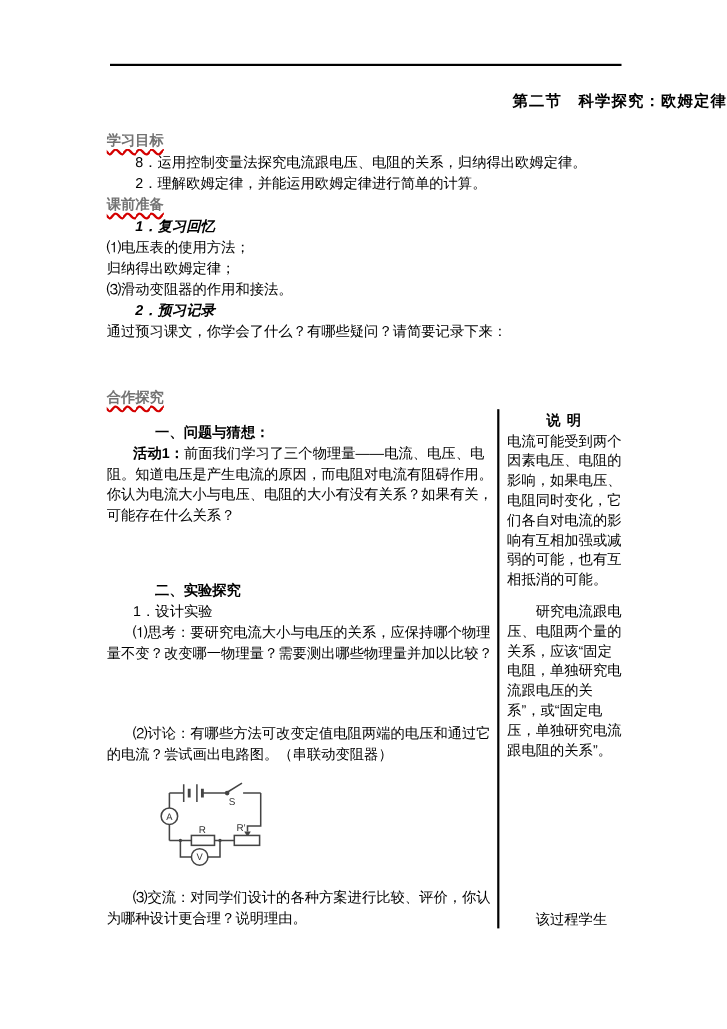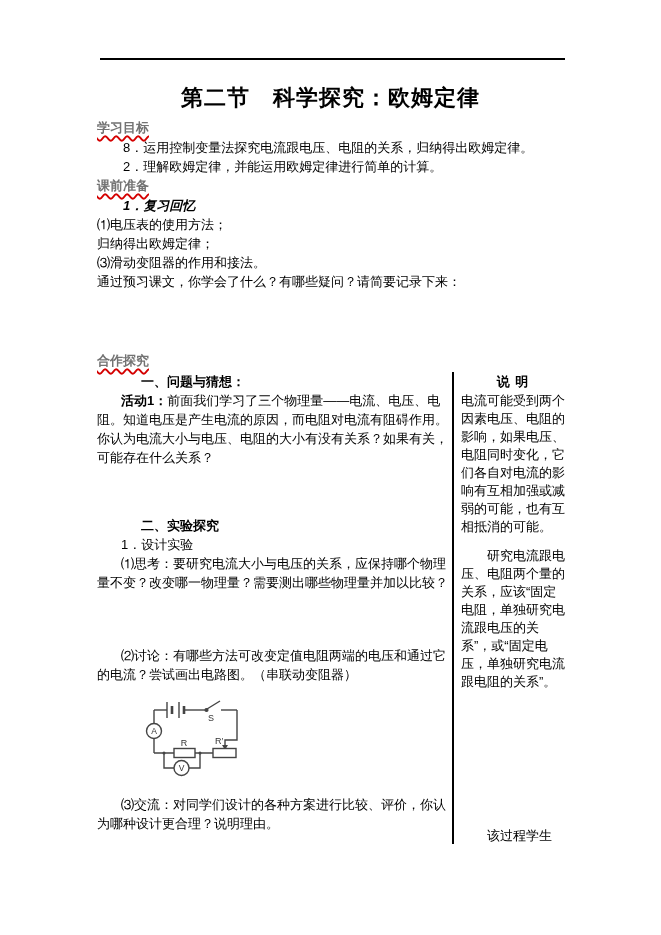--- a/index.html
+++ b/index.html
@@ -4,33 +4,33 @@
 <style>
   * { margin:0; padding:0; box-sizing:border-box; }
   html,body { background:#fff; }
   .page {
     position:relative; width:661px; height:935px; background:#ffffff;
     font-family:"Liberation Sans","DejaVu Sans",sans-serif;
     color:#000; overflow:hidden;
   }
   .rule-top { position:absolute; left:100px; top:58px; width:465px; height:2px; background:#000; }
   .doc-title {
-    position:absolute; left:0; top:83px; width:661px; text-align:center;
-    font-size:22px; font-weight:bold; letter-spacing:1px;
+    position:absolute; left:0; top:83px; width:661px; text-align:right;
+    font-size:14px; font-weight:bold; letter-spacing:1px;
   }
   .sec1 { position:absolute; left:97px; top:118px; width:470px; font-size:13px; line-height:19px; }
   .red-head {
     display:inline-block; font-size:13px; font-weight:bold; color:#737373;
     line-height:17px; text-decoration:underline wavy #d40000 1.5px;
     text-underline-offset:3px; margin-bottom:2px;
   }
   .indent1 { padding-left:26px; }
   .bold-sub { font-weight:bold; padding-left:26px;font-style:italic; }
   .coop-head { position:absolute; left:97px; top:352px; }
-  .twocol { position:absolute; left:97px; top:372px; width:468px; display:flex; align-items:flex-start; }
+  .twocol { position:absolute; left:97px; top:372px; width:468px; display:flex; align-items:flex-end; }
   .main-col { width:355px; padding-right:4px; font-size:13px; line-height:19px; }
   .side-col {
     position:relative; width:113px; min-height:472px;
     border-left:2px solid #000; padding-left:7px;
     font-size:13px; line-height:18px;
   }
   .part-title { font-weight:bold; text-indent:44px; }
   .ti2 { text-indent:24px; }
   .mt-part2 { margin-top:49px; }
   .mt-discuss { margin-top:54px; }
@@ -51,20 +51,21 @@
 
   <div class="sec1">
     <span class="red-head">学习目标</span>
     <p class="indent1">8．运用控制变量法探究电流跟电压、电阻的关系，归纳得出欧姆定律。</p>
     <p class="indent1">2．理解欧姆定律，并能运用欧姆定律进行简单的计算。</p>
     <span class="red-head">课前准备</span>
     <p class="bold-sub">1．复习回忆</p>
     <p>⑴电压表的使用方法；</p>
     <p>归纳得出欧姆定律；</p>
     <p>⑶滑动变阻器的作用和接法。</p>
+    <p class="bold-sub">2．预习记录</p>
     <p>通过预习课文，你学会了什么？有哪些疑问？请简要记录下来：</p>
   </div>
 
   <span class="red-head coop-head">合作探究</span>
 
   <div class="twocol">
 
     <div class="main-col">
       <p class="part-title">一、问题与猜想：</p>
       <p class="ti2"><b>活动1：</b><span>前面我们学习了三个物理量——电流、电压、电阻。知道电压是产生电流的原因，而电阻对电流有阻碍作用。你认为电流大小与电压、电阻的大小有没有关系？如果有关，可能存在什么关系？</span></p>

